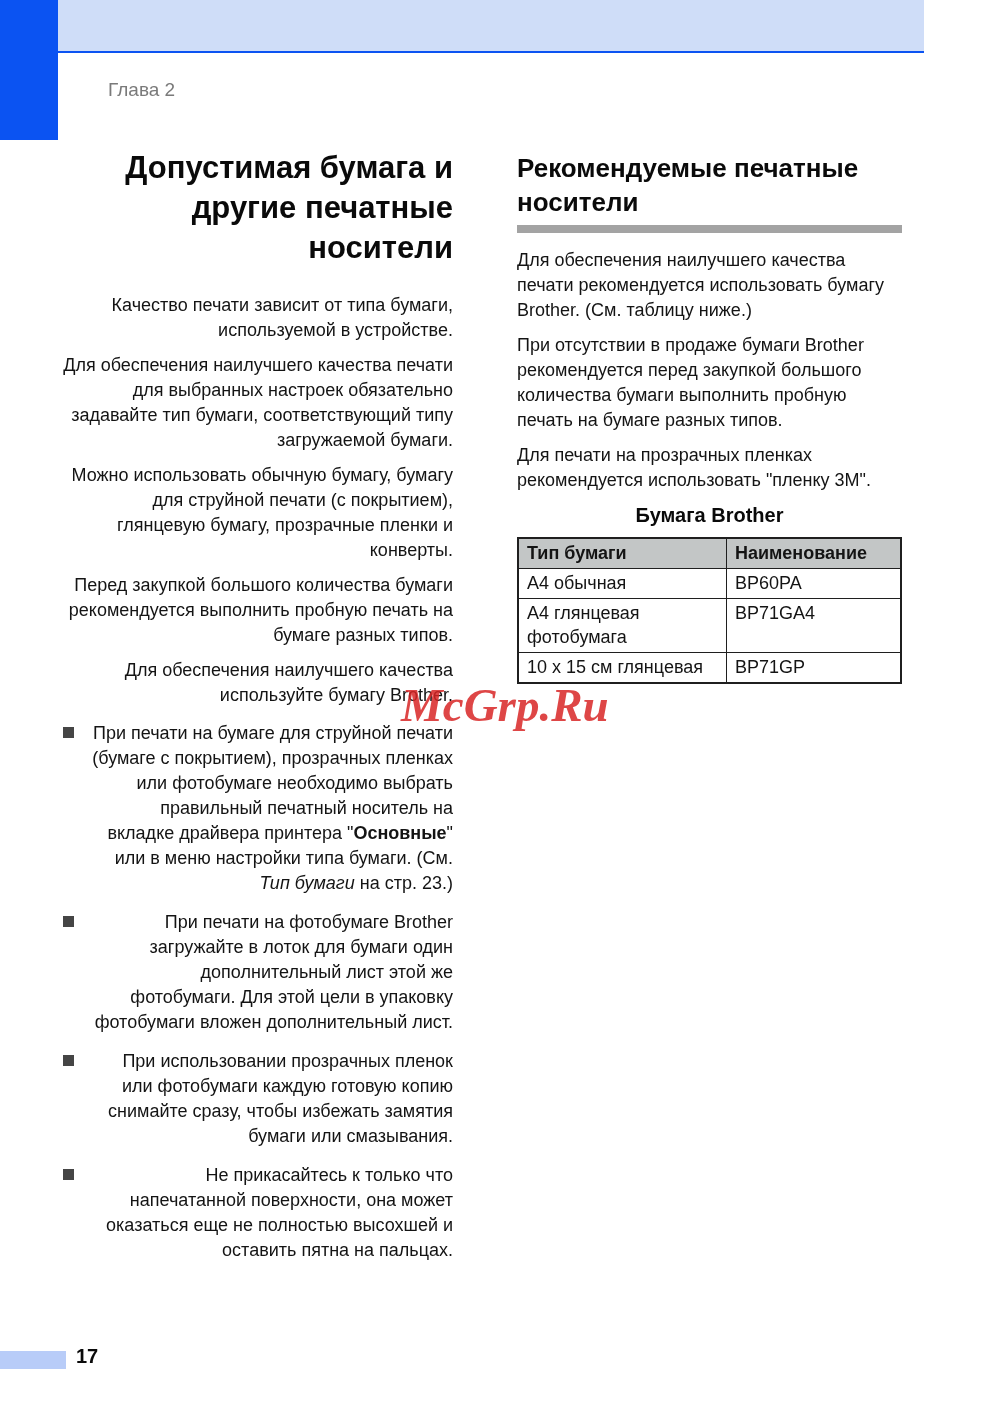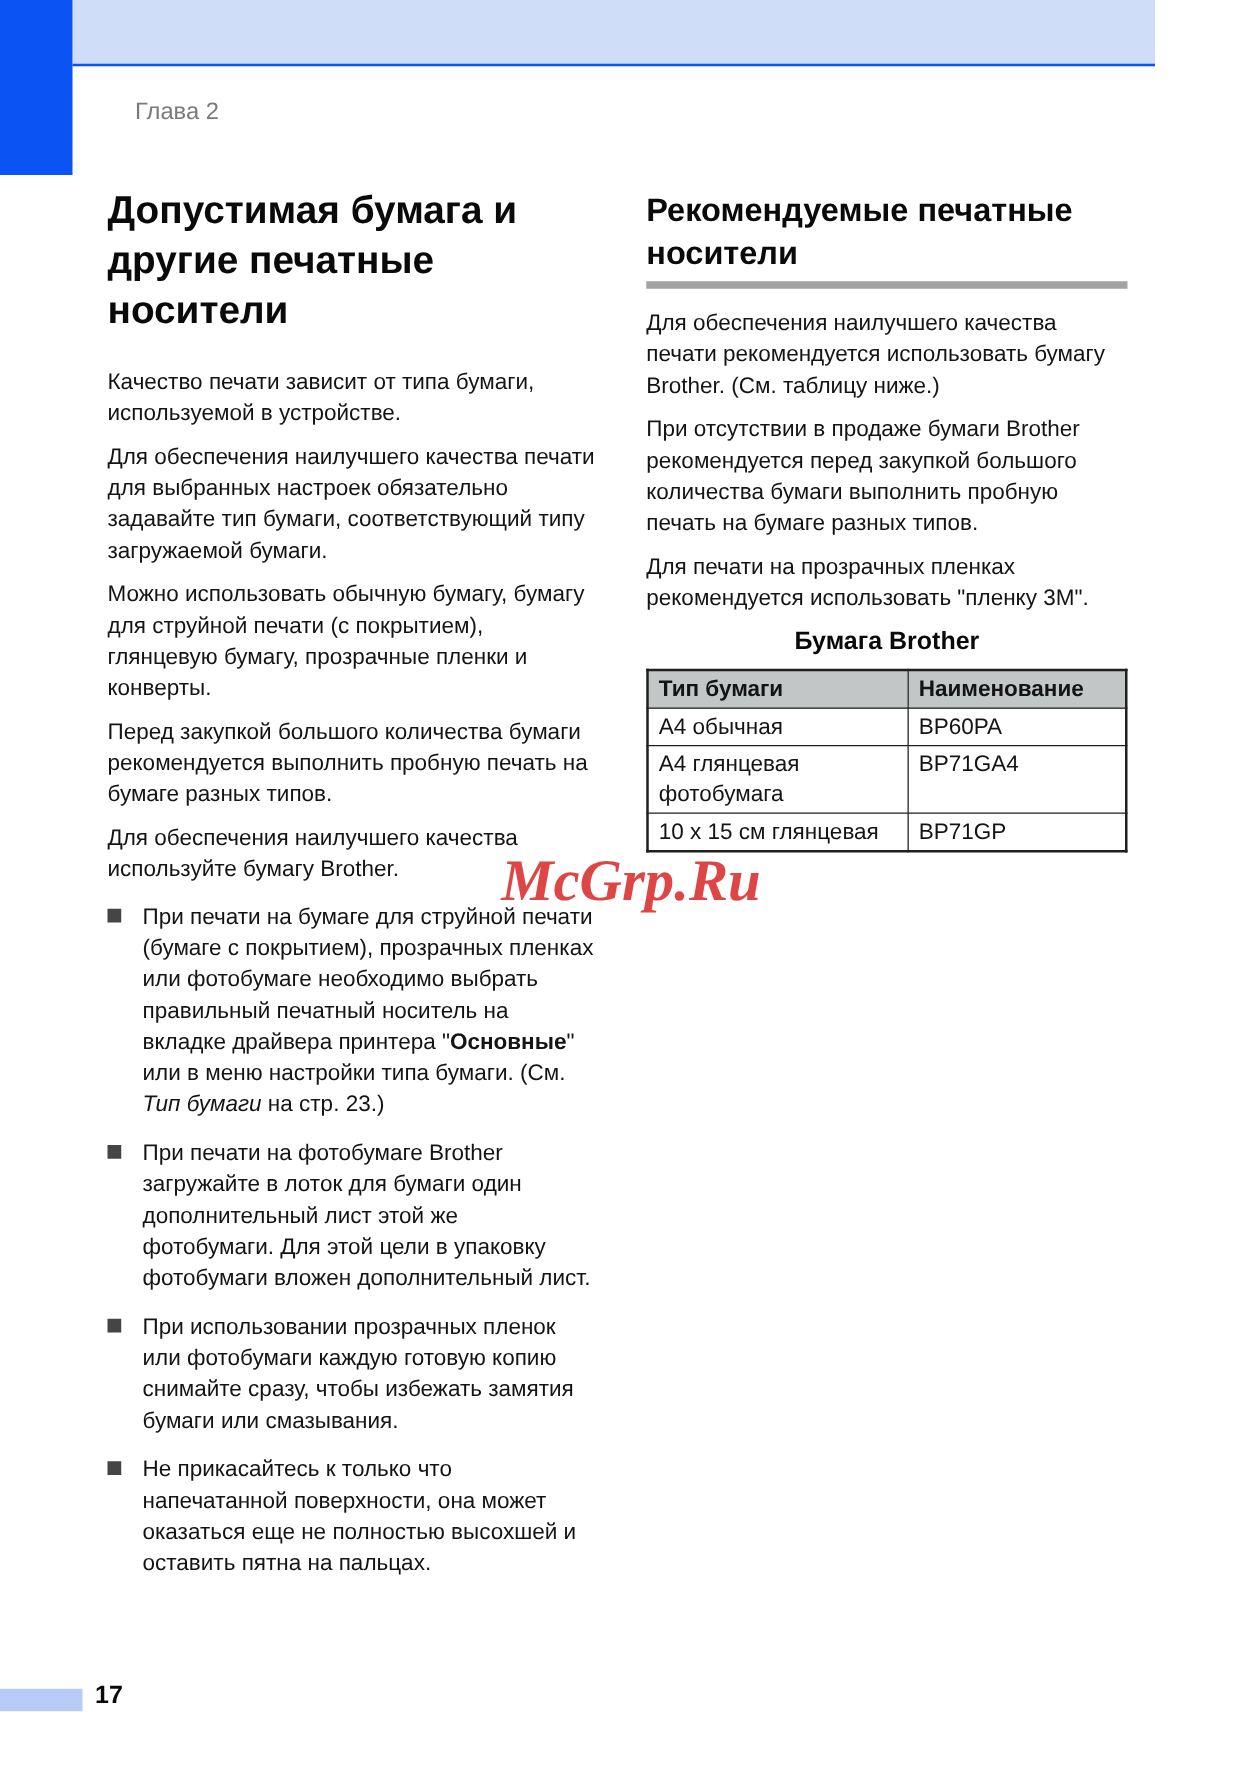--- a/index.html
+++ b/index.html
@@ -10,28 +10,28 @@
   .top-bar {
     position:absolute; left:58px; top:0; width:942px; height:51px;
     background:#cfddf8; border-bottom:2px solid #0b53f2;
   }
   .corner-box {
     position:absolute; left:0; top:0; width:58px; height:140px; background:#0b53f2;
   }
   .chapter {
     position:absolute; left:108px; top:79px; font-size:19px; color:#7a7a7a;
   }
-  .left-col  { position:absolute; left:86px;  top:148px; width:390px; }
+  .left-col  { position:absolute; left:63px;  top:148px; width:390px;text-align:right; }
   .right-col { position:absolute; left:517px; top:151px; width:385px; }
   h1.main-heading {
     font-size:31px; line-height:40px; font-weight:bold; margin:0 0 25px 0; color:#0a0a0a;
   }
   h2.section-heading {
     font-size:26px; line-height:34px; font-weight:bold; margin:0 0 15px 0; color:#0a0a0a;
-    padding-bottom:6px; border-bottom:6px solid #a3a3a3;
+    padding-bottom:6px; border-bottom:8px solid #a3a3a3;
   }
   h3.table-heading { font-size:20px; line-height:24px; font-weight:bold; margin:6px 0 10px 0; color:#0a0a0a;text-align:center; }
   .body-text p { font-size:18px; line-height:25px; margin:0 0 10px 0; }
   ul.notes { list-style:none; margin:13px 0 12px 0; padding:0; }
   ul.notes li {
     position:relative; font-size:18px; line-height:25px; padding-left:28px; margin:0 0 14px 0;
   }
   ul.notes li .bullet-square {
     position:absolute; left:0; top:6px; width:11px; height:11px; background:#454545;
   }

